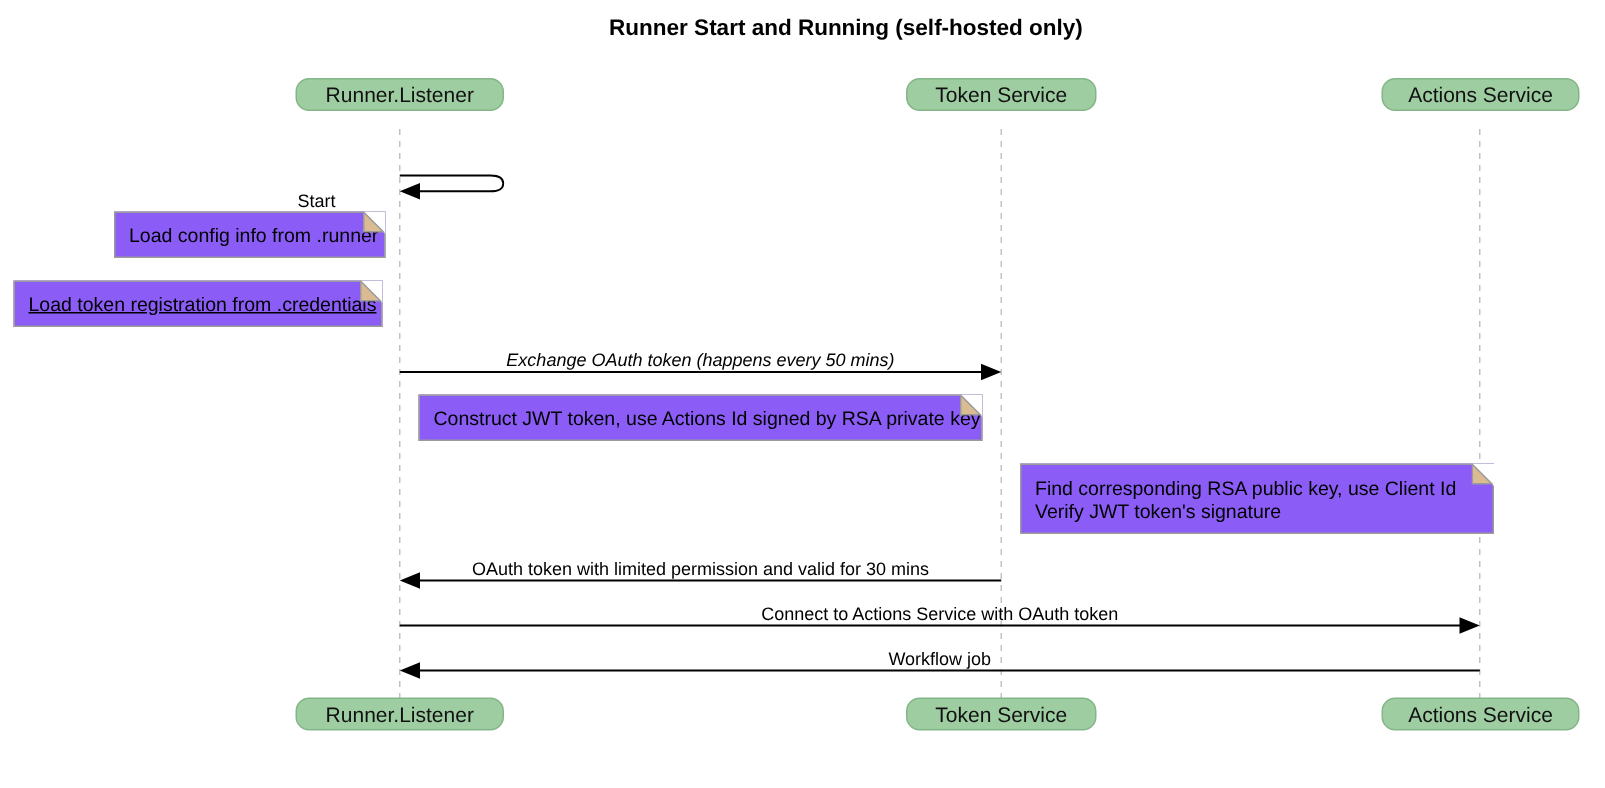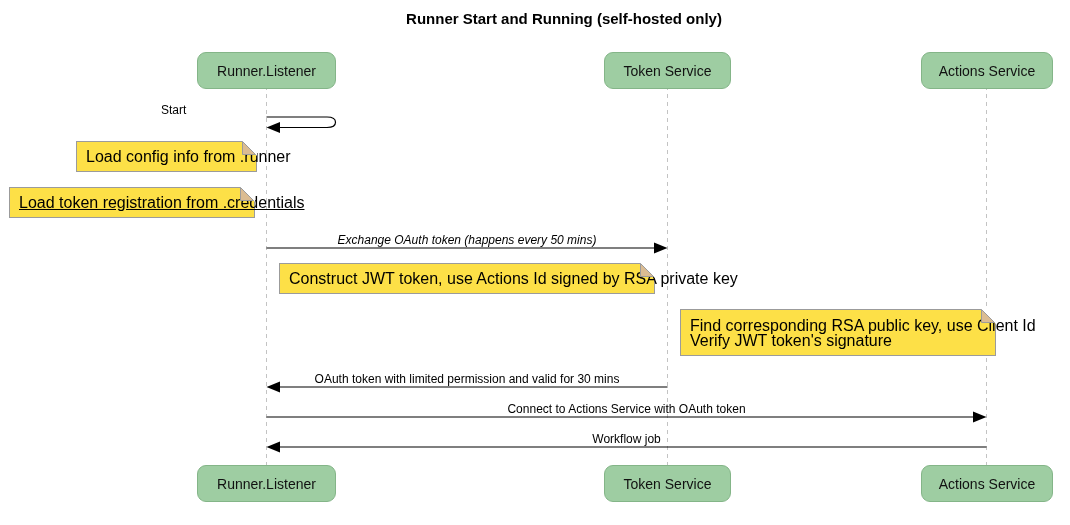--- a/index.html
+++ b/index.html
@@ -1,29 +1,29 @@
 <!DOCTYPE html>
 <html><head>
 <meta charset="utf-8">
 <style>
   html,body{margin:0;padding:0;background:#ffffff;}
   body{font-family:"Liberation Sans",sans-serif;}
   .canvas{position:relative;width:1070px;height:525px;background:#ffffff;overflow:hidden;}
   .title{position:absolute;left:0;top:10px;width:100%;text-align:center;
          font-size:15px;font-weight:bold;color:#000;padding-left:29px;}
   .overlay{position:absolute;left:0;top:0;}
-  .actor{position:absolute;height:37px;box-sizing:border-box;
+  .actor{position:absolute;height:22px;box-sizing:border-box;
          background:#9ECDA2;border:1px solid #84B588;border-radius:9px;
          display:flex;align-items:center;justify-content:center;
          font-size:14px;color:#111;white-space:nowrap;}
   .msg-label{position:absolute;font-size:12px;color:#000;line-height:14px;white-space:nowrap;}
   .center{text-align:center;}
-  .right{text-align:left;}
-  .note{position:absolute;box-sizing:border-box;background:#fde047;border:1px solid #9B9B9B;
-        font-size:16px;color:#000;display:flex;flex-direction:column;justify-content:center;
+  .right{text-align:center;margin-top:24px;}
+  .note{position:absolute;box-sizing:border-box;background:#8b5cf6;border:1px solid #9B9B9B;
+        font-size:13px;color:#000;display:flex;flex-direction:column;justify-content:center;
         padding:2px 9px;text-align:center;}
   .note.multi{text-align:left;}
   .note .line{display:block;line-height:15px;white-space:nowrap;}
   .fold{position:absolute;top:-1px;right:-1px;}
 </style>
 </head>
 <body>
 
 <div class="canvas">
 

